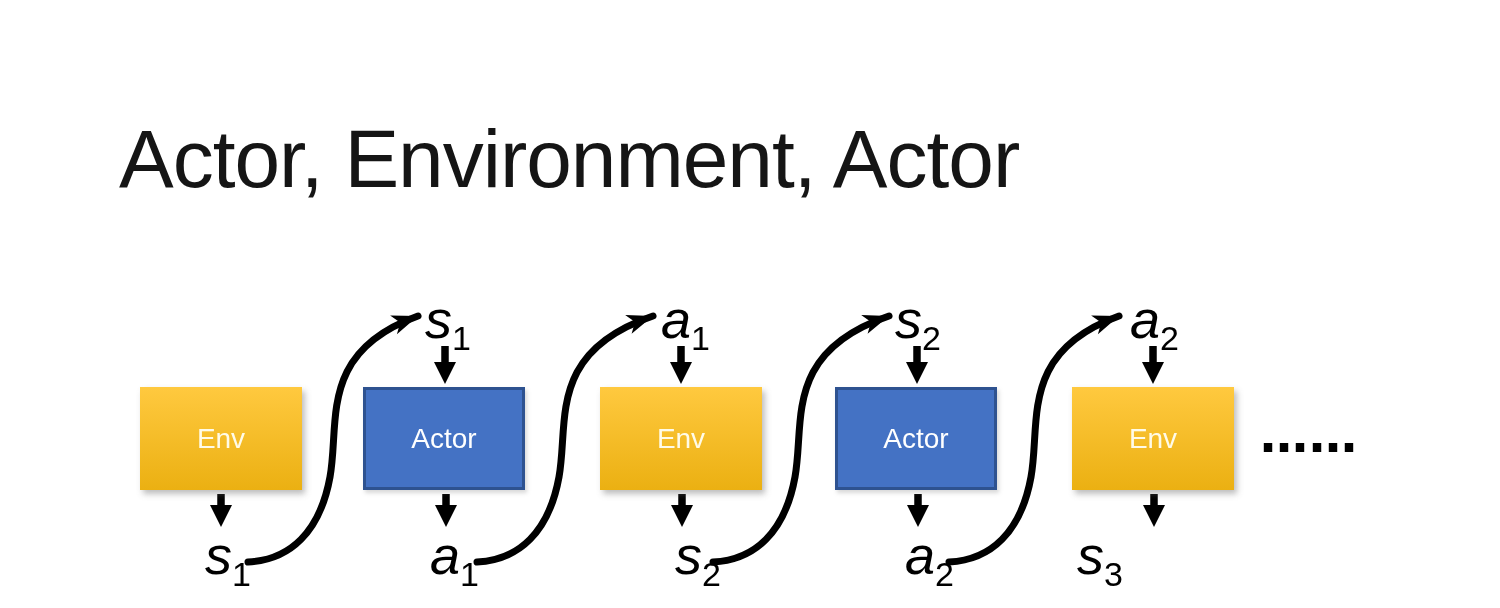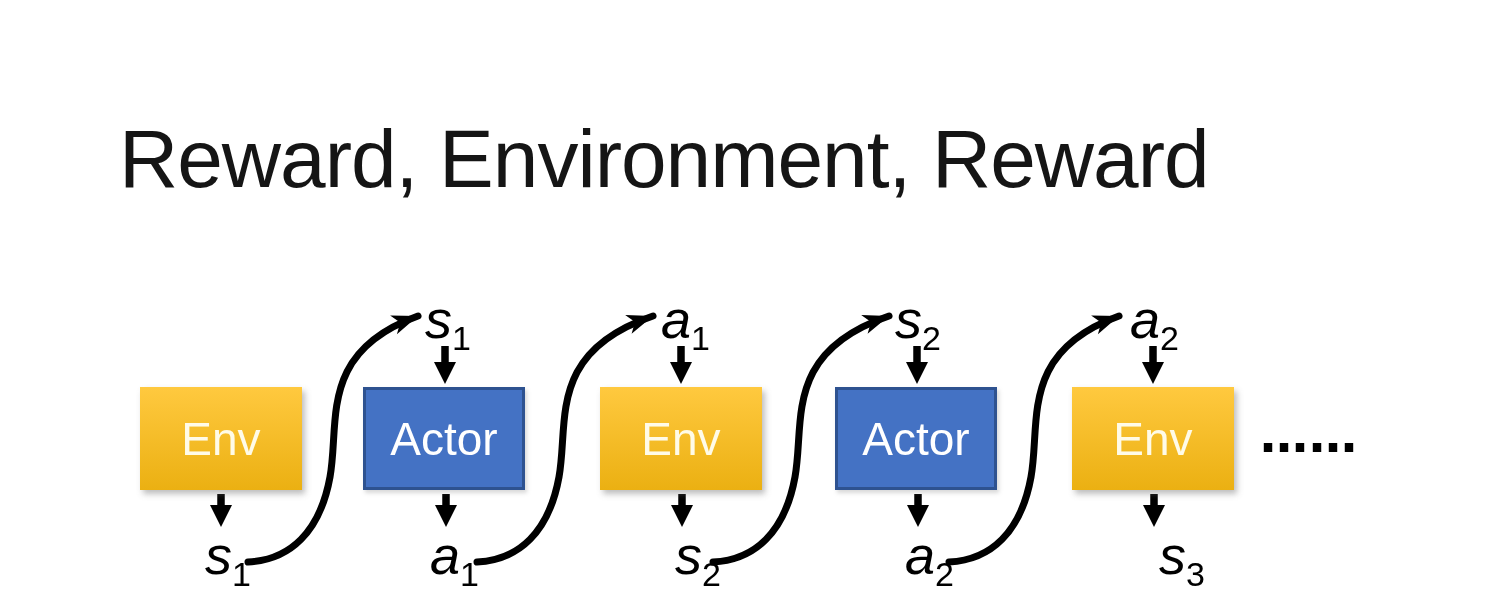--- a/index.html
+++ b/index.html
@@ -24,21 +24,21 @@
     line-height: 1;
   }
   .box {
     position: absolute;
     top: 387px;
     width: 162px;
     height: 103px;
     display: flex;
     align-items: center;
     justify-content: center;
-    font-size: 46px;
+    font-size: 28px;
     line-height: 1;
     box-sizing: border-box;
   }
   .box.env {
     background: linear-gradient(180deg, var(--env-top, #FFC93F) 0%, var(--env-bottom, #EBB012) 100%);
     color: var(--env-text, #FFFBE8);
     box-shadow: 3px 4px 6px rgba(110,110,110,0.45);
   }
   .box.actor {
     background: var(--actor-fill, #4472C4);
@@ -82,21 +82,21 @@
     width: 1500px; height: 608px;
     pointer-events: none;
   }
   svg .stroke { fill: none; stroke: var(--ink, #000000); }
 </style>
 </head>
 <body>
 
 <div class="slide">
 
-  <div class="title">Reward, Environment, Reward</div>
+  <div class="title">Actor, Environment, Actor</div>
 
   <svg class="arrows" viewBox="0 0 1500 608" xmlns="http://www.w3.org/2000/svg">
     <defs>
       <marker id="lineHead" markerUnits="userSpaceOnUse" markerWidth="24" markerHeight="24" refX="4" refY="11" orient="auto">
         <path d="M0,0 L22,11 L0,22 Z" style="fill: var(--ink, #000000);"></path>
       </marker>
       <marker id="curveHead" markerUnits="userSpaceOnUse" markerWidth="30" markerHeight="26" refX="28" refY="12" orient="auto">
         <path d="M2,2 L28,12 L2,22 L9,12 Z" style="fill: var(--ink, #000000);"></path>
       </marker>
     </defs>
@@ -136,17 +136,17 @@
 
   <div class="mathlbl toprow" style="left:425px;"><span>s</span><span class="sub">1</span></div>
   <div class="mathlbl toprow" style="left:661px;"><span>a</span><span class="sub">1</span></div>
   <div class="mathlbl toprow" style="left:895px;"><span>s</span><span class="sub">2</span></div>
   <div class="mathlbl toprow" style="left:1130px;"><span>a</span><span class="sub">2</span></div>
 
   <div class="mathlbl bottomrow" style="left:205px;"><span>s</span><span class="sub">1</span></div>
   <div class="mathlbl bottomrow" style="left:430px;"><span>a</span><span class="sub">1</span></div>
   <div class="mathlbl bottomrow" style="left:675px;"><span>s</span><span class="sub">2</span></div>
   <div class="mathlbl bottomrow" style="left:905px;"><span>a</span><span class="sub">2</span></div>
-  <div class="mathlbl bottomrow" style="left:1159px;"><span>s</span><span class="sub">3</span></div>
+  <div class="mathlbl bottomrow" style="left:1077px;"><span>s</span><span class="sub">3</span></div>
 
   <div class="dots">……</div>
 
 </div>
 
 </body></html>

